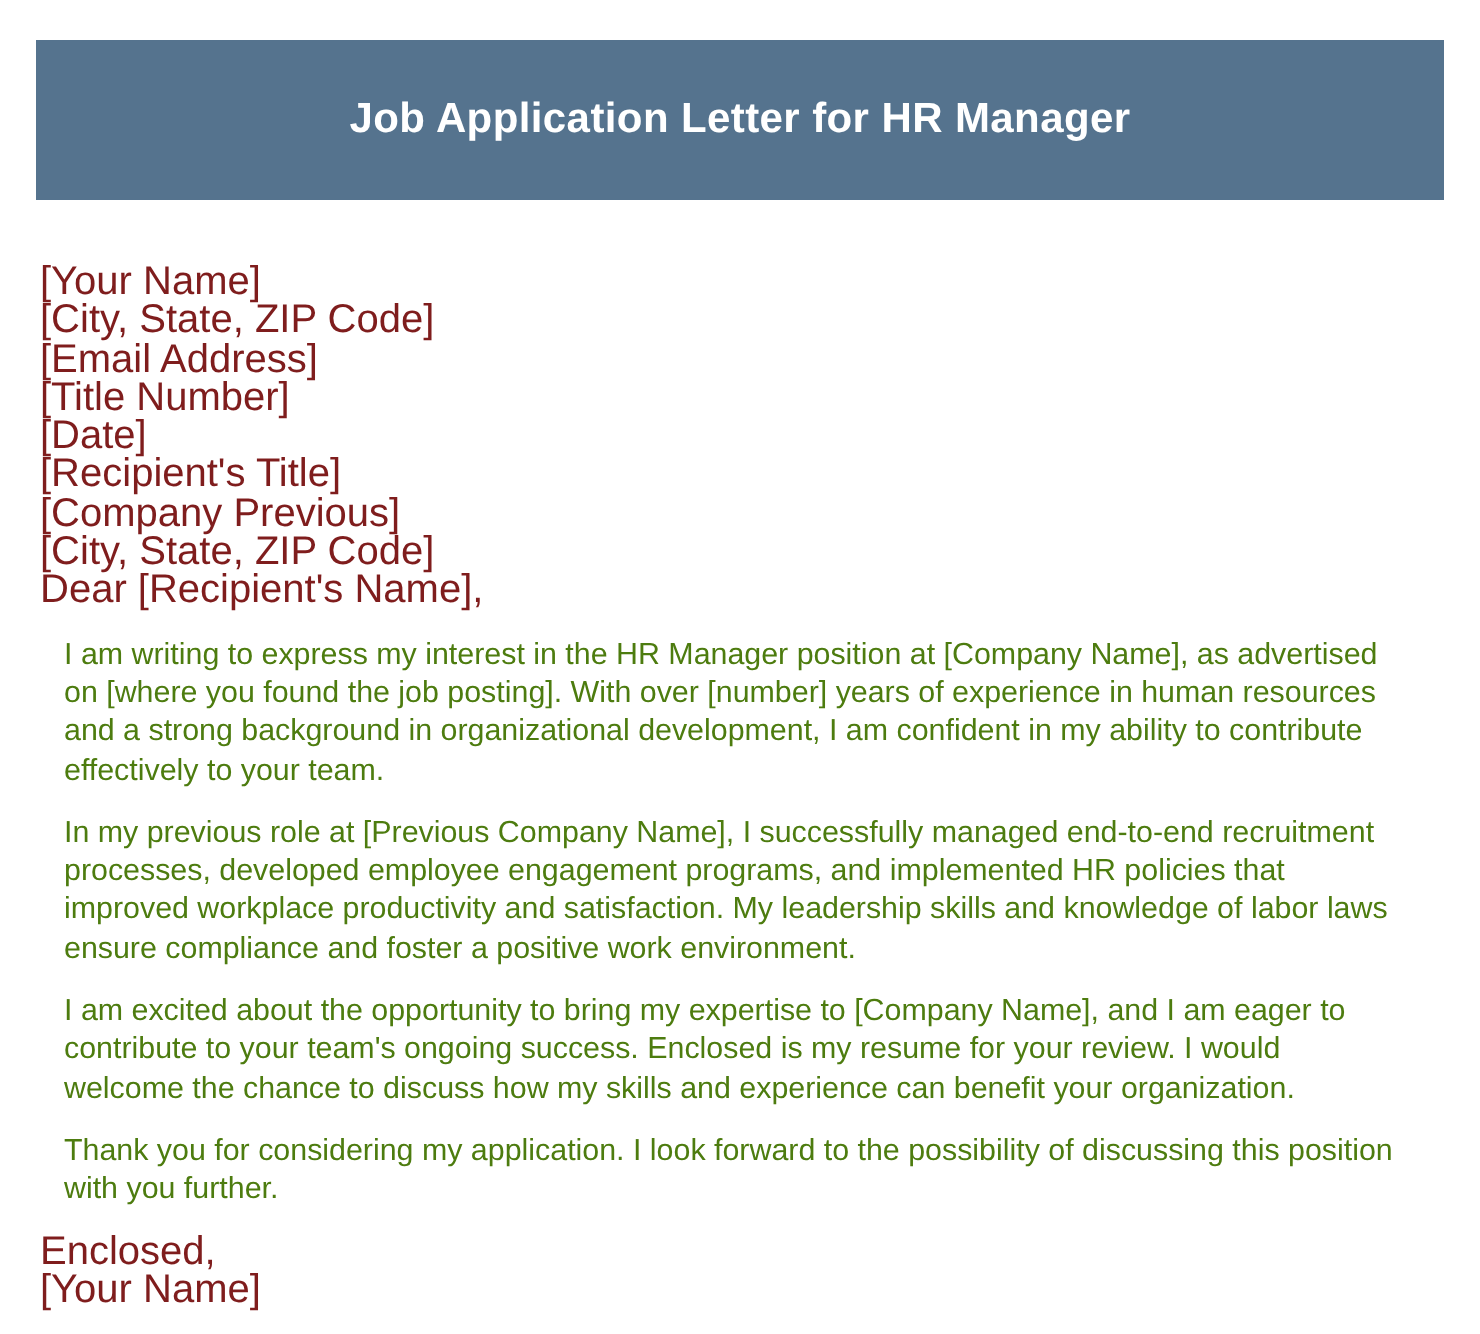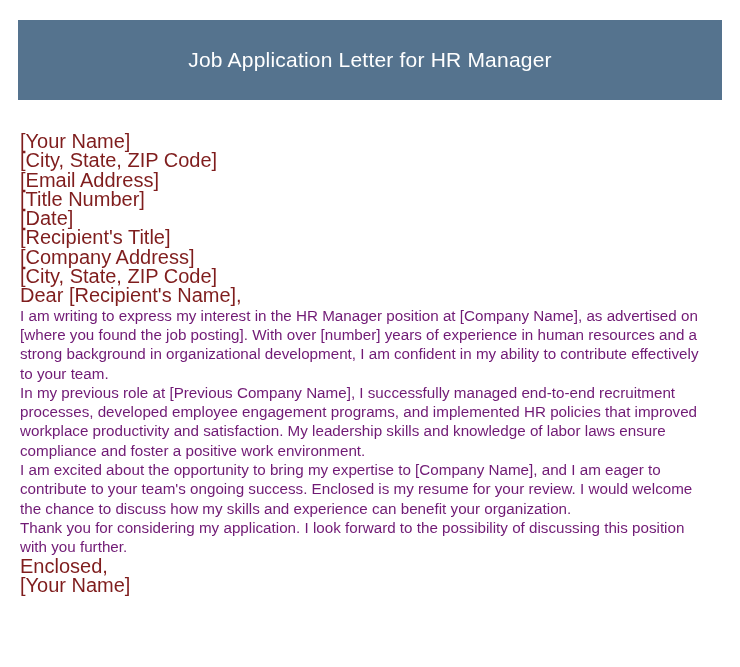--- a/index.html
+++ b/index.html
@@ -27,42 +27,42 @@
     width: 704px;
     height: 80px;
     background: #55738e;
     display: flex;
     align-items: center;
     justify-content: center;
   }
   .header-title {
     color: #ffffff;
     font-size: 21px;
-    font-weight: normal;
+    font-weight: bold;
     letter-spacing: 0.2px;
     line-height: 1.2;
     text-align: center;
   }
   .letter-body {
     position: absolute;
     left: 20px;
     top: 132px;
     width: 694px;
   }
   .line {
     font-size: 20px;
     line-height: 19.3px;
     color: #7f1d1d;
     white-space: pre-wrap;
   }
   .para {
     font-size: 15.2px;
     line-height: 19.3px;
-    color: #701a75;
-    margin: 0;
+    color: #4d7c0f;
+    margin: 12px;
   }
 </style>
 </head>
 <body>
 
 <div class="page">
 
   <div class="header-band">
     <div class="header-title">Job Application Letter for HR Manager</div>
   </div>
@@ -72,21 +72,21 @@
     <div>
       <div class="line">[Your Name]</div>
       <div class="line">[City, State, ZIP Code]</div>
       <div class="line">[Email Address]</div>
       <div class="line">[Title Number]</div>
       <div class="line">[Date]</div>
     </div>
 
     <div>
       <div class="line">[Recipient's Title]</div>
-      <div class="line">[Company Address]</div>
+      <div class="line">[Company Previous]</div>
       <div class="line">[City, State, ZIP Code]</div>
     </div>
 
     <div class="line">Dear [Recipient's Name],</div>
 
     <p class="para">I am writing to express my interest in the HR Manager position at [Company Name], as advertised on [where you found the job posting]. With over [number] years of experience in human resources and a strong background in organizational development, I am confident in my ability to contribute effectively to your team.</p>
     <p class="para">In my previous role at [Previous Company Name], I successfully managed end-to-end recruitment processes, developed employee engagement programs, and implemented HR policies that improved workplace productivity and satisfaction. My leadership skills and knowledge of labor laws ensure compliance and foster a positive work environment.</p>
     <p class="para">I am excited about the opportunity to bring my expertise to [Company Name], and I am eager to contribute to your team's ongoing success. Enclosed is my resume for your review. I would welcome the chance to discuss how my skills and experience can benefit your organization.</p>
     <p class="para">Thank you for considering my application. I look forward to the possibility of discussing this position with you further.</p>
 

